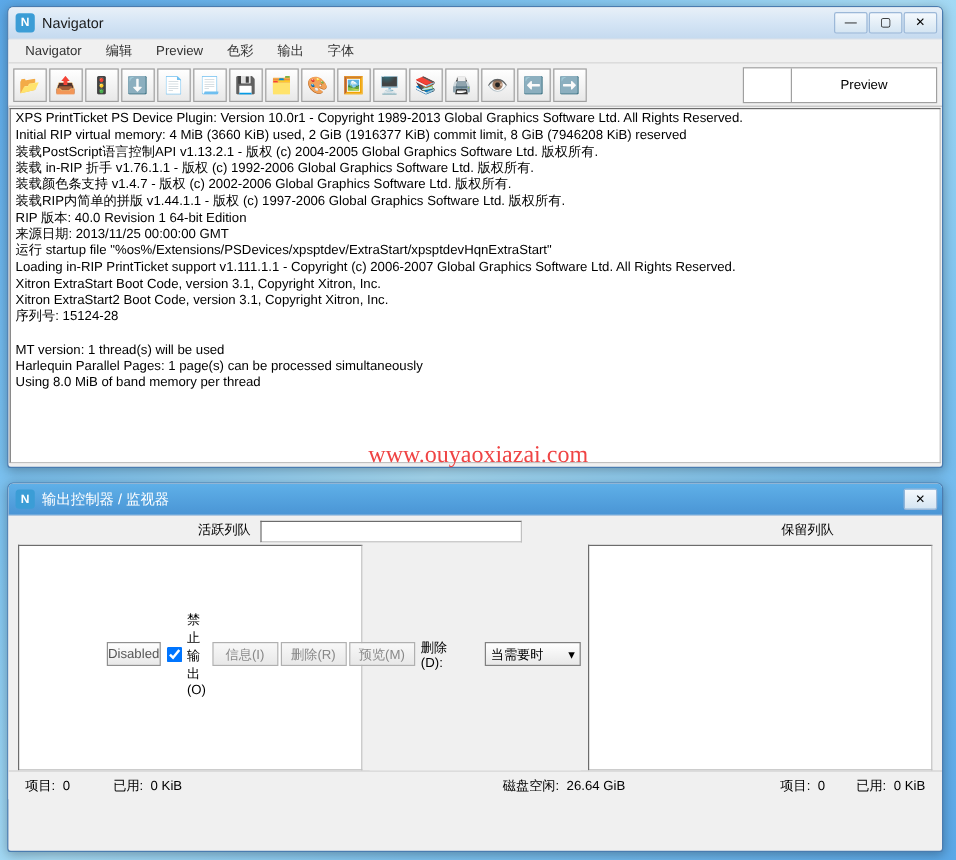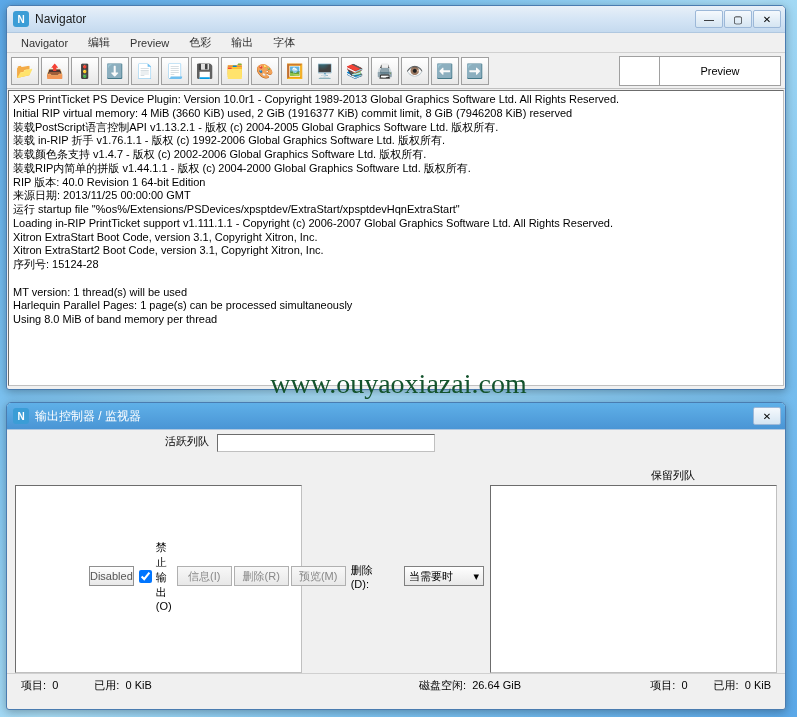--- a/index.html
+++ b/index.html
@@ -97,22 +97,22 @@
       font-size: 11px;
       line-height: 1.25;
       color: #000;
       overflow: hidden;
     }
     .watermark {
       position: absolute;
       left: 50%;
       transform: translateX(-50%);
       font-family: "Times New Roman", serif;
-      font-size: 28px;
-      color: #14532d;
+      font-size: 20px;
+      color: #ef4444;
       z-index: 50;
       pointer-events: none;
     }
     
     .w2-body { background: #f0f0f0; }
     .queue-row { display: flex; align-items: flex-start; padding: 4px 10px 2px; }
     .queue-label { width: 200px; text-align: right; padding-right: 8px; }
     .queue-input { flex: 1; max-width: 310px; height: 18px; border: 1px inset #c0c0c0; background: #fff; }
     .queue-spacer { flex: 1; }
     .panels-row { display: flex; padding: 0 8px; gap: 6px; }
@@ -211,21 +211,21 @@
       <div class="preview-blank"></div>
       <div class="preview-btn">Preview</div>
     </div>
   </div>
   <div class="log-area" id="log-area" style="height:296px;">
       <div class="log-line">XPS PrintTicket PS Device Plugin: Version 10.0r1 - Copyright 1989-2013 Global Graphics Software Ltd. All Rights Reserved.</div>
       <div class="log-line">Initial RIP virtual memory: 4 MiB (3660 KiB) used, 2 GiB (1916377 KiB) commit limit, 8 GiB (7946208 KiB) reserved</div>
       <div class="log-line">装载PostScript语言控制API v1.13.2.1 - 版权 (c) 2004-2005 Global Graphics Software Ltd. 版权所有.</div>
       <div class="log-line">装载 in-RIP 折手 v1.76.1.1 - 版权 (c) 1992-2006 Global Graphics Software Ltd. 版权所有.</div>
       <div class="log-line">装载颜色条支持 v1.4.7 - 版权 (c) 2002-2006 Global Graphics Software Ltd. 版权所有.</div>
-      <div class="log-line">装载RIP内简单的拼版 v1.44.1.1 - 版权 (c) 2004-2000 Global Graphics Software Ltd. 版权所有.</div>
+      <div class="log-line">装载RIP内简单的拼版 v1.44.1.1 - 版权 (c) 1997-2006 Global Graphics Software Ltd. 版权所有.</div>
       <div class="log-line">RIP 版本: 40.0 Revision 1 64-bit Edition</div>
       <div class="log-line">来源日期: 2013/11/25 00:00:00 GMT</div>
       <div class="log-line">运行 startup file "%os%/Extensions/PSDevices/xpsptdev/ExtraStart/xpsptdevHqnExtraStart"</div>
       <div class="log-line">Loading in-RIP PrintTicket support v1.111.1.1 - Copyright (c) 2006-2007 Global Graphics Software Ltd. All Rights Reserved.</div>
       <div class="log-line">Xitron ExtraStart Boot Code, version 3.1, Copyright Xitron, Inc.</div>
       <div class="log-line">Xitron ExtraStart2 Boot Code, version 3.1, Copyright Xitron, Inc.</div>
       <div class="log-line">序列号: 15124-28</div>
       <div class="log-line">&nbsp;</div>
       <div class="log-line">MT version: 1 thread(s) will be used</div>
       <div class="log-line">Harlequin Parallel Pages: 1 page(s) can be processed simultaneously</div>
@@ -241,21 +241,21 @@
     <div class="titlebar-text" style="color:#fff;">输出控制器 / 监视器</div>
     <div class="window-controls">
       <div class="win-btn close">✕</div>
     </div>
   </div>
   <div class="w2-body">
     <div class="queue-row">
       <div class="queue-label">活跃列队</div>
       <input class="queue-input" style="">
       <div class="queue-spacer"></div>
-      <div style="padding-right:80px;margin-top:34px;">保留列队</div>
+      <div style="padding-right:80px;">保留列队</div>
     </div>
     <div class="panels-row">
       <div class="panel-box panel-left"></div>
       <div class="panel-mid">
         <div class="disabled-btn">Disabled</div>
         <label class="checkbox-row">
           <input type="checkbox" checked="" style="">
           <span>禁止输出(O)</span>
         </label>
         <div class="btn-row">

